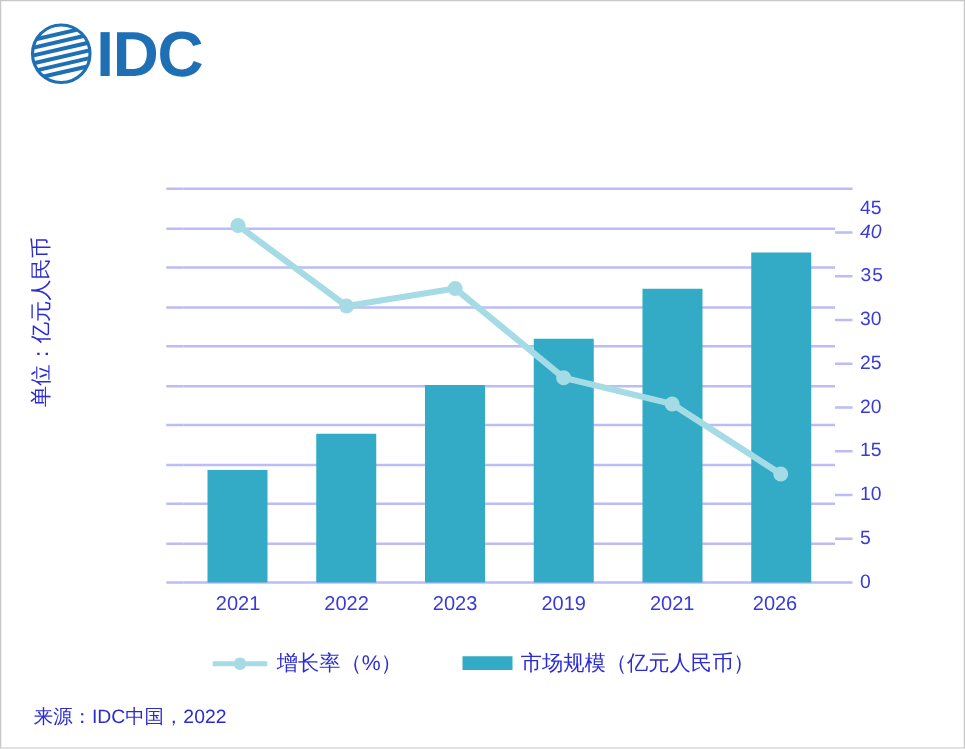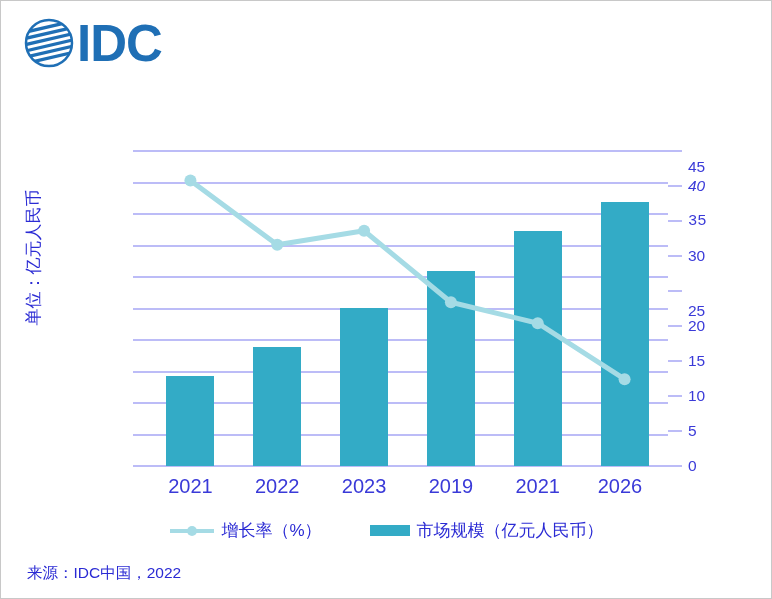--- a/index.html
+++ b/index.html
@@ -103,21 +103,21 @@
     position: absolute;
     background: #33abc6;
     bottom: 0;
   }
   #series-line { position: absolute; left: 0; top: 0; overflow: visible; }
 
   .xlabel {
     position: absolute;
     top: 324px;
     text-align: center;
-    font-size: 20px;
+    font-size: 16px;
     color: #3a3ad8;
     transform: translateX(-50%);
   }
 
   
   #legend {
     position: absolute;
     left: 0;
     top: 518px;
     width: 772px;
@@ -219,21 +219,21 @@
         <div class="tick-right" style="top: 34px;"></div>
         <div class="tick-right" style="top: -1px;"></div>
       </div>
     <div id="ylabels-left"></div>
     <div id="ylabels-right">
         <div class="ylabel-right" style="top: 315px;">0</div>
         <div class="ylabel-right" style="top: 280px;">5</div>
         <div class="ylabel-right" style="top: 245px;">10</div>
         <div class="ylabel-right" style="top: 210px;">15</div>
         <div class="ylabel-right" style="top: 175px;">20</div>
-        <div class="ylabel-right" style="top: 140px; margin-top: 20px;">25</div>
+        <div class="ylabel-right" style="top: 140px;">25</div>
         <div class="ylabel-right" style="top: 105px;">30</div>
         <div class="ylabel-right" style="top: 70px; font-family: Liberation Mono, monospace;">35</div>
         <div class="ylabel-right" style="top: 35px; font-style: italic;">40</div>
         <div class="ylabel-right" style="top: 0px; margin-top: 16px;">45</div>
       </div>
     <div id="bars-layer">
         <div class="bar" style="left: 19.4167px; width: 48px; height: 90.09px; background: rgb(51, 171, 198);"></div>
         <div class="bar" style="left: 106.25px; width: 48px; height: 119.07px; background: rgb(51, 171, 198);"></div>
         <div class="bar" style="left: 193.083px; width: 48px; height: 158.445px; background: rgb(51, 171, 198);"></div>
         <div class="bar" style="left: 279.917px; width: 48px; height: 194.67px; background: rgb(51, 171, 198);"></div>

